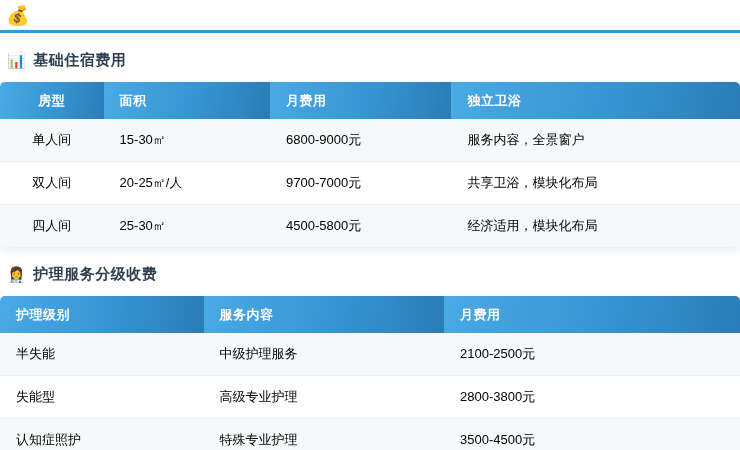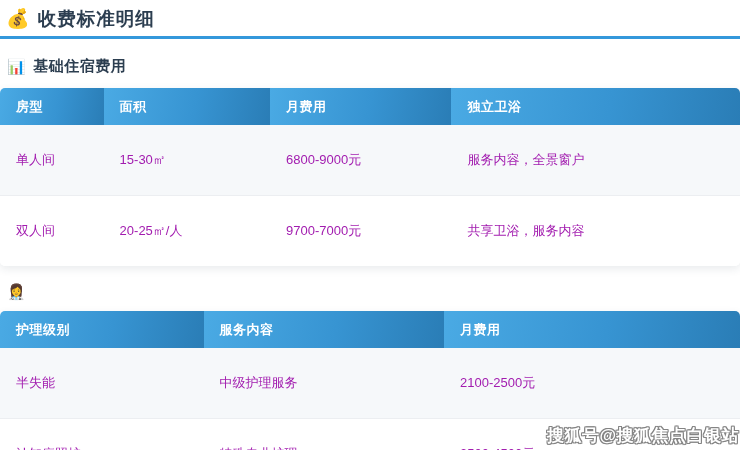--- a/index.html
+++ b/index.html
@@ -41,30 +41,30 @@
     box-shadow: 0 3px 8px rgba(40,60,80,0.10);
     font-size: 13px;
   }
   thead th {
     background: linear-gradient(100deg, #4aaae4 0%, #3794d2 55%, #2a7db6 100%);
     color: #ffffff; font-weight: 700; text-align: left;
     padding: 10px 16px 9px; letter-spacing: 0.5px;
     font-size: 13px;
   }
   tbody td {
-    padding: 26px 16px; color: #a21caf;
+    padding: 12px 16px; color: #000000;
     border-bottom: 1px solid #eceef1;
     white-space: nowrap; overflow: hidden;
   }
   tbody tr:nth-child(odd) td { background: #f6f8fa; }
   tbody tr:nth-child(even) td { background: #ffffff; }
   tbody tr:last-child td { border-bottom: none; }
 
   
-  #table-0 th:nth-child(1), #table-0 td:nth-child(1) { width: 14%; }
+  #table-0 th:nth-child(1), #table-0 td:nth-child(1) { width: 14%; text-align: center; }
   #table-0 th:nth-child(2), #table-0 td:nth-child(2) { width: 22.5%; }
   #table-0 th:nth-child(3), #table-0 td:nth-child(3) { width: 24.5%; }
   #table-0 th:nth-child(4), #table-0 td:nth-child(4) { width: 39%; }
 
   #table-1 th:nth-child(1), #table-1 td:nth-child(1) { width: 27.5%; }
   #table-1 th:nth-child(2), #table-1 td:nth-child(2) { width: 32.5%; }
   #table-1 th:nth-child(3), #table-1 td:nth-child(3) { width: 40%; }
 
   
   .watermark {
@@ -79,21 +79,20 @@
     pointer-events: none;
   }
 </style>
 </head>
 <body>
 
 <div class="page">
 
   <header class="page-header">
     <span class="emoji">💰</span>
-    <h1>收费标准明细</h1>
   </header>
 
   <section>
     <div class="section-heading">
       <span class="emoji">📊</span>
       <span>基础住宿费用</span>
     </div>
     <table id="table-0">
       <thead>
           <tr>
@@ -107,47 +106,58 @@
           <tr>
             <td>单人间</td>
             <td>15-30㎡</td>
             <td>6800-9000元</td>
             <td>服务内容，全景窗户</td>
           </tr>
           <tr>
             <td>双人间</td>
             <td>20-25㎡/人</td>
             <td>9700-7000元</td>
-            <td>共享卫浴，服务内容</td>
+            <td>共享卫浴，模块化布局</td>
+          </tr>
+          <tr>
+            <td>四人间</td>
+            <td>25-30㎡</td>
+            <td>4500-5800元</td>
+            <td>经济适用，模块化布局</td>
           </tr>
         </tbody>
     </table>
   </section>
 
   <section>
     <div class="section-heading">
       <span class="emoji">👩‍⚕️</span>
+      <span>护理服务分级收费</span>
     </div>
     <table id="table-1">
       <thead>
           <tr>
             <th>护理级别</th>
             <th>服务内容</th>
             <th>月费用</th>
           </tr>
         </thead>
       <tbody>
           <tr>
             <td>半失能</td>
             <td>中级护理服务</td>
             <td>2100-2500元</td>
           </tr>
           <tr>
+            <td>失能型</td>
+            <td>高级专业护理</td>
+            <td>2800-3800元</td>
+          </tr>
+          <tr>
             <td>认知症照护</td>
             <td>特殊专业护理</td>
             <td>3500-4500元</td>
           </tr>
         </tbody>
     </table>
   </section>
 
-  <div class="watermark">搜狐号@搜狐焦点白银站</div>
 </div>
 
 </body></html>

